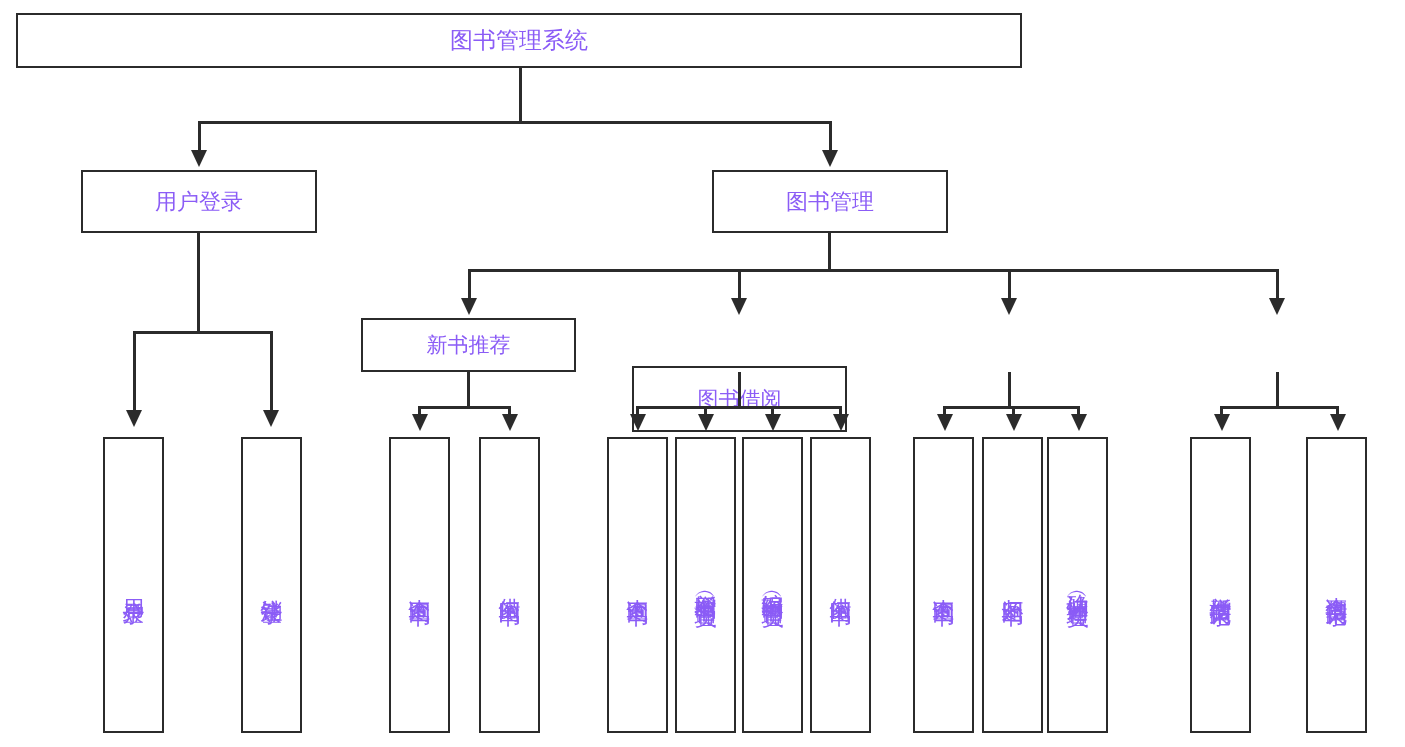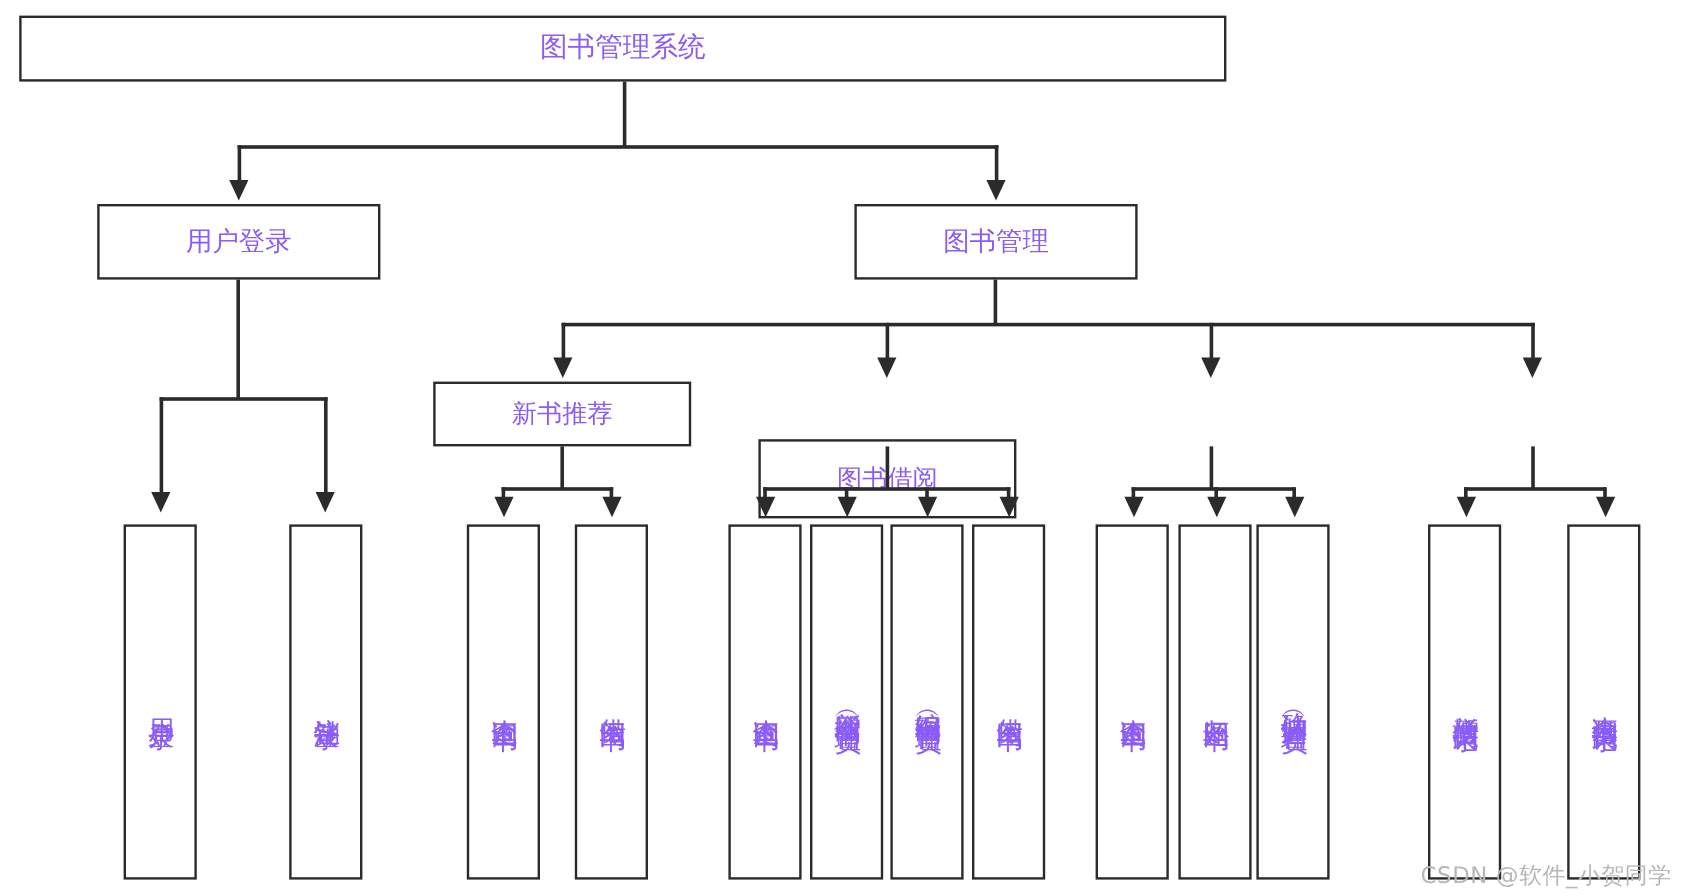--- a/index.html
+++ b/index.html
@@ -189,15 +189,14 @@
     <span class="vtext">确认归还（管理员）</span>
   </div>
 
   <div class="node leaf" style="left:1190px;top:437px;width:61px;height:296px;">
     <span class="vtext">新增借阅记录</span>
   </div>
   <div class="node leaf" style="left:1306px;top:437px;width:61px;height:296px;">
     <span class="vtext">查询借阅记录</span>
   </div>
 
-  <div id="watermark">CSDN @软件_小贺同学</div>
 
 </div>
 
 </body></html>

